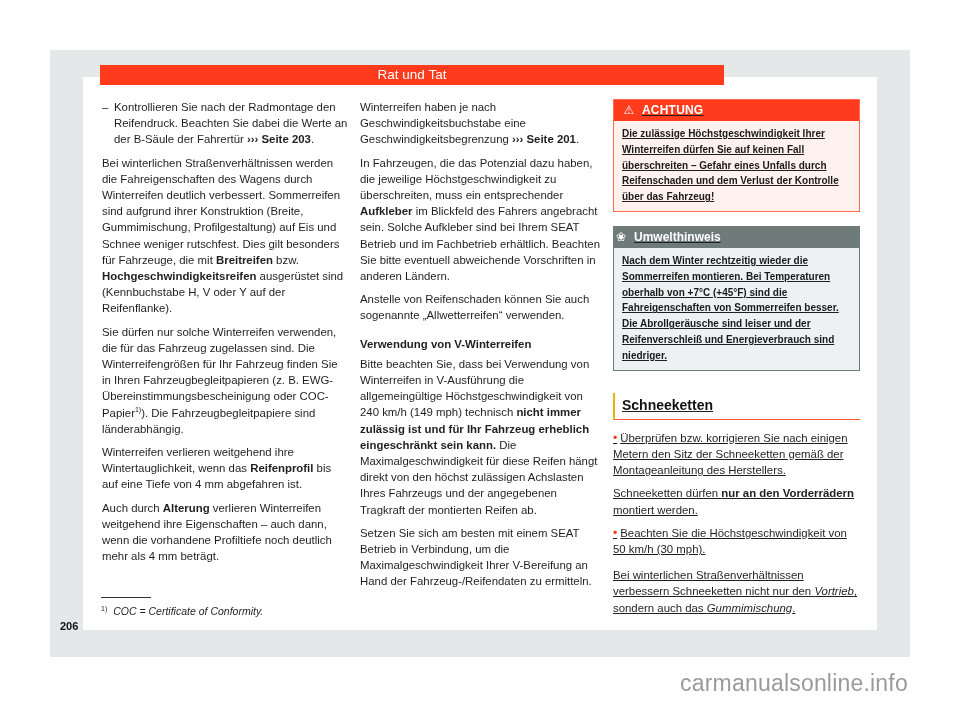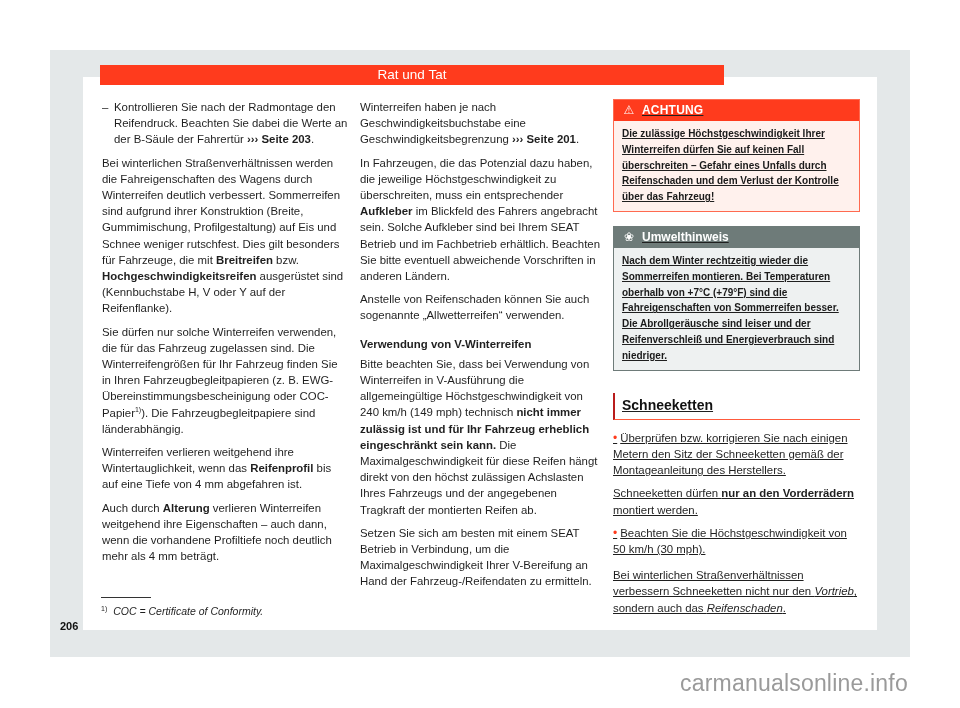--- a/index.html
+++ b/index.html
@@ -39,30 +39,30 @@
     }
     .box-warning .box-head {
       background: #ff3b1d; color: #ffffff; font-weight: bold; font-size: 12px;
       height: 21px; line-height: 21px; padding-left: 8px; letter-spacing: 0.2px;
     }
     .box-env {
       border: 1px solid #6e7b79; background: #eef1f1; margin-top: 2px;
     }
     .box-env .box-head {
       background: #6e7b79; color: #ffffff; font-weight: bold; font-size: 12px;
-      height: 21px; line-height: 21px; padding-left: 8px;
+      height: 21px; line-height: 21px; 
     }
     .box-body {
       padding: 5px 8px 6px 8px; font-weight: bold; font-size: 10px; line-height: 15.8px; color: #1a1a1a;
     }
     .box-head .icon { display: inline-block; width: 14px; margin-right: 6px; text-align: center; font-weight: normal; }
 
     .section-heading {
       margin-top: 22px; margin-bottom: 10px;
-      border-left: 2px solid #b91c1c; border-bottom: 1px solid #ff5a3c;
+      border-left: 2px solid #eab308; border-bottom: 1px solid #ff5a3c;
       padding: 4px 0 6px 7px;
       font-size: 14px; font-weight: bold; color: #111;
     }
     .bullet { color: #ff3b1d; font-size: 12px; margin-right: 3px; }
 
     .fn-rule {
       position: absolute; left: 101px; top: 597px; width: 50px; height: 1px; background: #333;
     }
     .footnote {
       position: absolute; left: 101px; top: 605px; font-size: 10.5px; color: #1f1f1f;
@@ -130,36 +130,36 @@
     <div class="box-head">
       <span class="icon">⚠</span><span>ACHTUNG</span>
     </div>
     <div class="box-body">Die zulässige Höchstgeschwindigkeit Ihrer Winterreifen dürfen Sie auf keinen Fall überschreiten – Gefahr eines Unfalls durch Reifenschaden und dem Verlust der Kontrolle über das Fahrzeug!</div>
   </div>
 
   <div class="box-env">
     <div class="box-head">
       <span class="icon">❀</span><span>Umwelthinweis</span>
     </div>
-    <div class="box-body">Nach dem Winter rechtzeitig wieder die Sommerreifen montieren. Bei Temperaturen oberhalb von +7°C (+79°F) sind die Fahreigenschaften von Sommerreifen besser. Die Abrollgeräusche sind leiser und der Reifenverschleiß und Energieverbrauch sind niedriger.</div>
+    <div class="box-body">Nach dem Winter rechtzeitig wieder die Sommerreifen montieren. Bei Temperaturen oberhalb von +7°C (+45°F) sind die Fahreigenschaften von Sommerreifen besser. Die Abrollgeräusche sind leiser und der Reifenverschleiß und Energieverbrauch sind niedriger.</div>
   </div>
 
   <div class="section-heading">Schneeketten</div>
 
   <p>
     <span class="bullet">•</span><span>Überprüfen bzw. korrigieren Sie nach einigen Metern den Sitz der Schneeketten gemäß der Montageanleitung des Herstellers.</span>
   </p>
   <p>
     <span>Schneeketten dürfen </span><b>nur an den Vorderrädern</b><span> montiert werden.</span>
   </p>
   <p>
     <span class="bullet">•</span><span>Beachten Sie die Höchstgeschwindigkeit von 50 km/h (30 mph).</span>
   </p>
   <p style="margin-top:10px;">
-    <span>Bei winterlichen Straßenverhältnissen verbessern Schneeketten nicht nur den </span><i>Vortrieb</i><span>, sondern auch das </span><i>Reifenschaden</i><span>.</span>
+    <span>Bei winterlichen Straßenverhältnissen verbessern Schneeketten nicht nur den </span><i>Vortrieb</i><span>, sondern auch das </span><i>Gummimischung</i><span>.</span>
   </p>
 </div>
 
 <div class="fn-rule"></div>
 <div class="footnote">
   <sup>1)</sup><i>COC = Certificate of Conformity.</i>
 </div>
 
 <div class="page-number">206</div>
 <div class="watermark">carmanualsonline.info</div>

